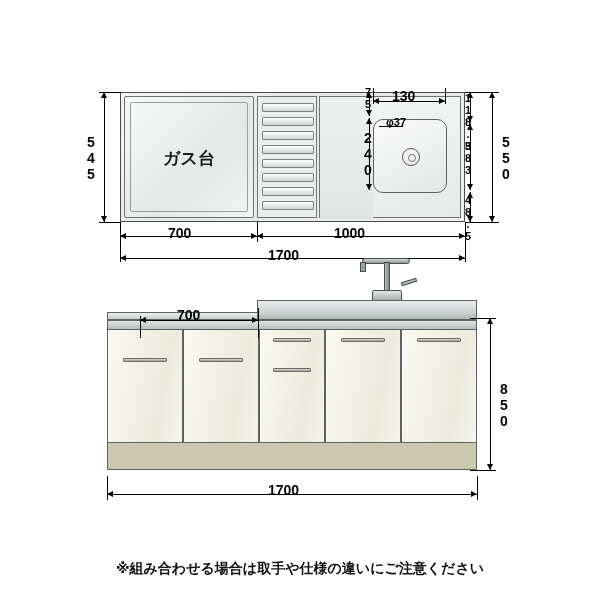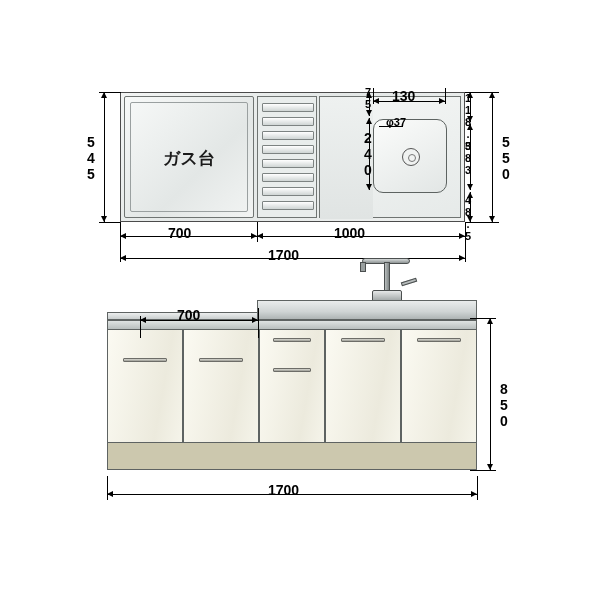--- a/index.html
+++ b/index.html
@@ -318,14 +318,15 @@
   <div class="hline" style="left:470px;top:470px;width:26px;"></div>
   <div class="lbl vert" style="left:496px;top:381px;">850</div>
 
   <div class="hline" style="left:107px;top:494px;width:370px;"></div>
   <div class="arrow-l" style="left:107px;top:491px;"></div>
   <div class="arrow-r" style="left:471px;top:491px;"></div>
   <div class="vline" style="left:107px;top:476px;height:24px;"></div>
   <div class="vline" style="left:477px;top:476px;height:24px;"></div>
   <div class="lbl" style="left:268px;top:482px;">1700</div>
 
+  <div class="footer">※組み合わせる場合は取手や仕様の違いにご注意ください</div>
 
 </div>
 
 </body></html>

